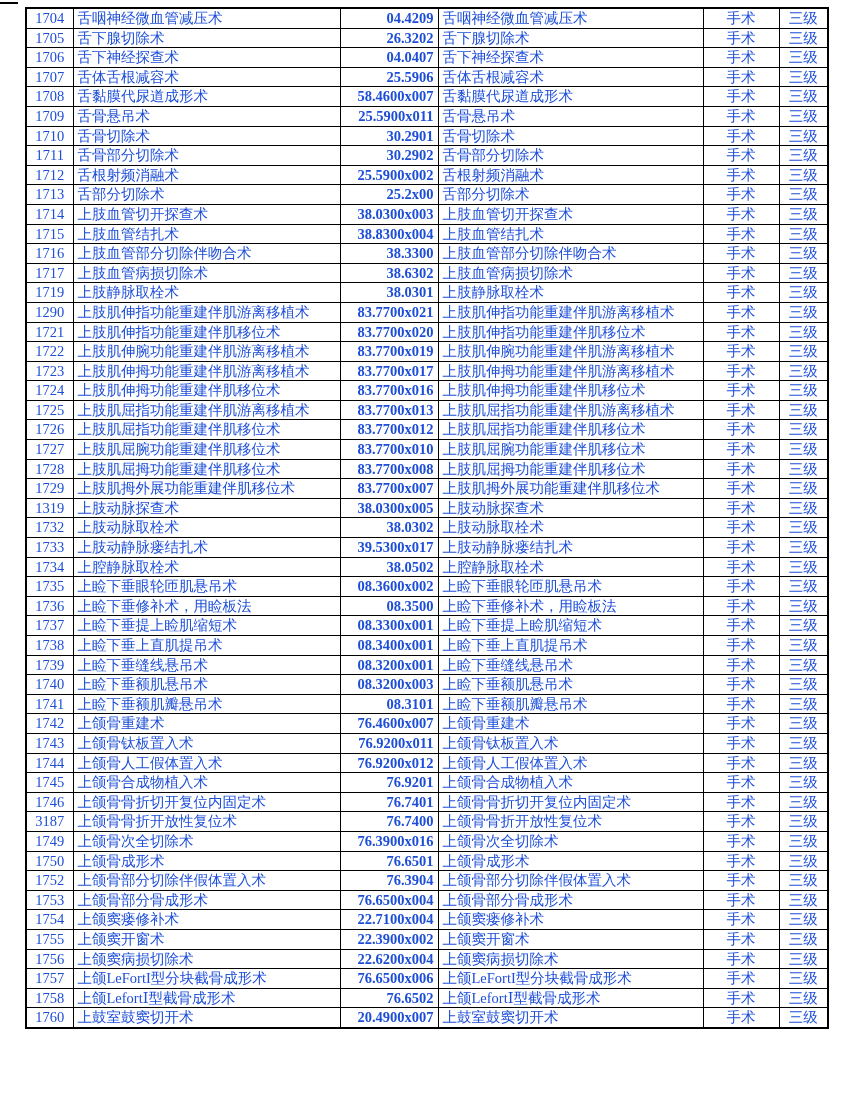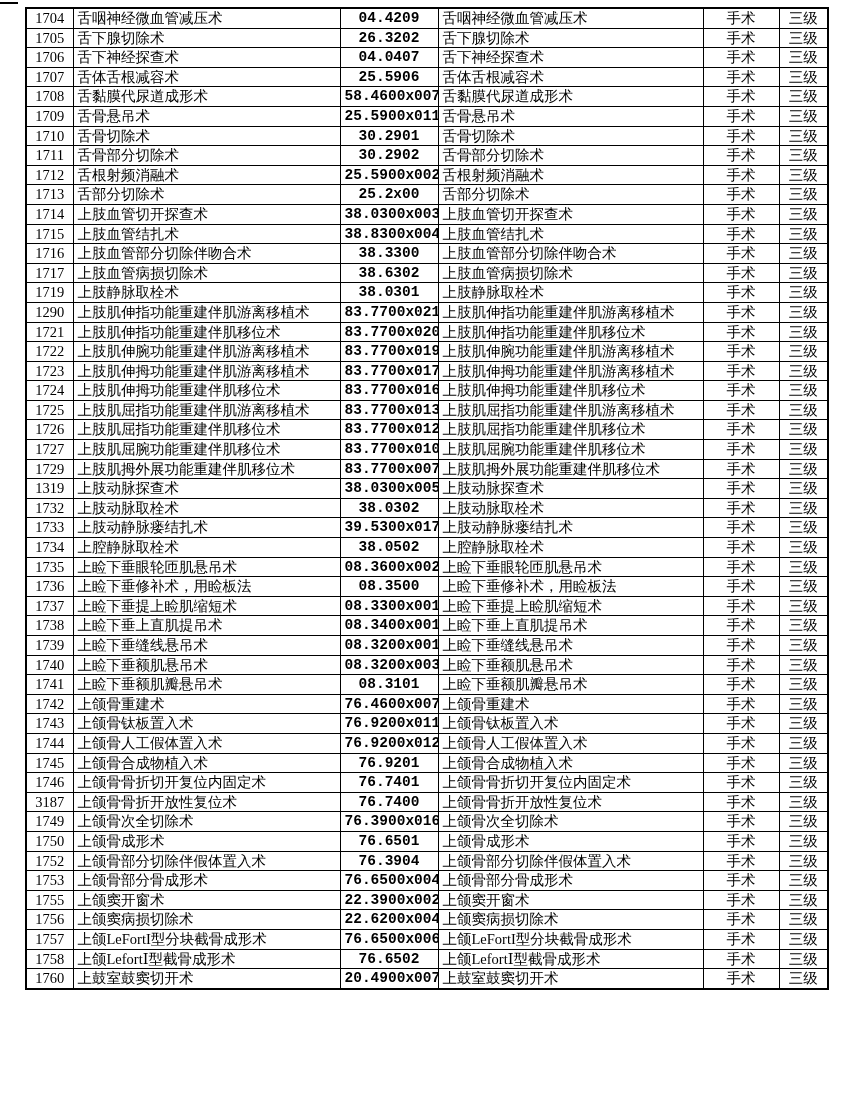--- a/index.html
+++ b/index.html
@@ -1,26 +1,26 @@
 <!DOCTYPE html>
 <html><head>
 <meta charset="utf-8">
 <style>
   html,body{margin:0;padding:0;background:#fff;}
   .page{position:relative;width:850px;height:1118px;background:#ffffff;overflow:hidden;
-        font-family:"Liberation Serif","DejaVu Serif",serif;color:#000000;}
+        font-family:"Liberation Serif","DejaVu Serif",serif;color:#1d4ed8;}
   .edge-mark{position:absolute;left:0;top:2px;width:18px;height:2px;background:#000;}
   table.proc{position:absolute;left:25px;top:7px;width:802px;border-collapse:collapse;
              table-layout:fixed;border:2px solid #000;}
   table.proc td{border:1.5px solid #000;height:18.6px;line-height:18.6px;padding:0 4px;
                 overflow:hidden;white-space:nowrap;box-sizing:border-box;font-size:14.5px;}
   td.num{text-align:center;font-family:"Liberation Serif",serif;font-size:13.5px;padding:0;}
   td.name,td.name2{text-align:left;font-family:"Liberation Serif","DejaVu Serif",serif;}
-  td.code{font-family:Liberation Mono, monospace;font-size:13px;
-          font-weight:600;text-align:center;}
+  td.code{font-family:Liberation Serif, serif;font-size:13px;
+          font-weight:600;text-align:right;}
   td.cat,td.level{text-align:center;}
 </style>
 </head>
 <body>
 
 <div class="page">
   <div class="edge-mark"></div>
   <table class="proc">
     <colgroup>
       <col style="width:47px">
@@ -209,20 +209,28 @@
         </tr>
         <tr>
           <td class="num">1727</td>
           <td class="name">上肢肌屈腕功能重建伴肌移位术</td>
           <td class="code">83.7700x010</td>
           <td class="name2">上肢肌屈腕功能重建伴肌移位术</td>
           <td class="cat">手术</td>
           <td class="level">三级</td>
         </tr>
         <tr>
+          <td class="num">1728</td>
+          <td class="name">上肢肌屈拇功能重建伴肌移位术</td>
+          <td class="code">83.7700x008</td>
+          <td class="name2">上肢肌屈拇功能重建伴肌移位术</td>
+          <td class="cat">手术</td>
+          <td class="level">三级</td>
+        </tr>
+        <tr>
           <td class="num">1729</td>
           <td class="name">上肢肌拇外展功能重建伴肌移位术</td>
           <td class="code">83.7700x007</td>
           <td class="name2">上肢肌拇外展功能重建伴肌移位术</td>
           <td class="cat">手术</td>
           <td class="level">三级</td>
         </tr>
         <tr>
           <td class="num">1319</td>
           <td class="name">上肢动脉探查术</td>
@@ -381,20 +389,28 @@
           <td class="code">76.3904</td>
           <td class="name2">上颌骨部分切除伴假体置入术</td>
           <td class="cat">手术</td>
           <td class="level">三级</td>
         </tr>
         <tr>
           <td class="num">1753</td>
           <td class="name">上颌骨部分骨成形术</td>
           <td class="code">76.6500x004</td>
           <td class="name2">上颌骨部分骨成形术</td>
+          <td class="cat">手术</td>
+          <td class="level">三级</td>
+        </tr>
+        <tr>
+          <td class="num">1754</td>
+          <td class="name">上颌窦瘘修补术</td>
+          <td class="code">22.7100x004</td>
+          <td class="name2">上颌窦瘘修补术</td>
           <td class="cat">手术</td>
           <td class="level">三级</td>
         </tr>
         <tr>
           <td class="num">1755</td>
           <td class="name">上颌窦开窗术</td>
           <td class="code">22.3900x002</td>
           <td class="name2">上颌窦开窗术</td>
           <td class="cat">手术</td>
           <td class="level">三级</td>

